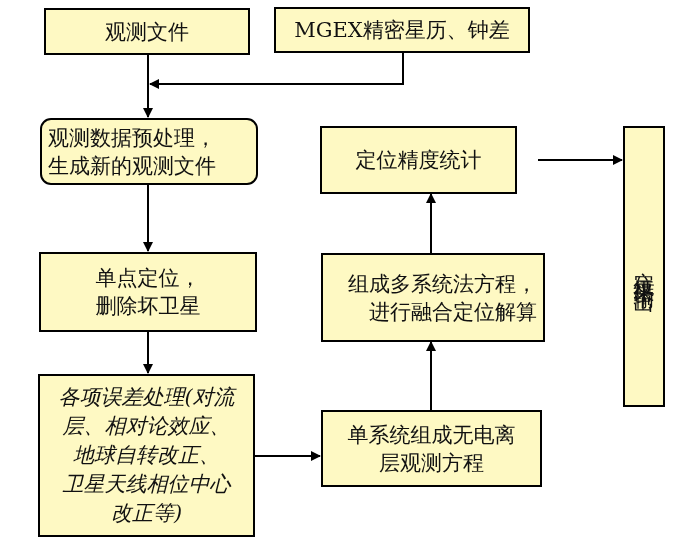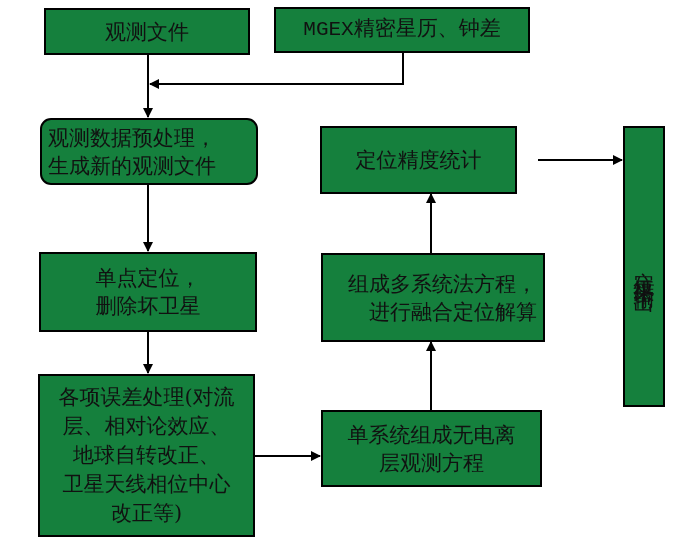--- a/index.html
+++ b/index.html
@@ -1,18 +1,18 @@
 <!DOCTYPE html>
 <html><head>
 <meta charset="utf-8">
 <style>
   html, body { margin: 0; padding: 0; background: #ffffff; }
   body { width: 700px; height: 547px; position: relative; overflow: hidden;
          font-family: "DejaVu Serif", "Liberation Serif", serif; color: #111; }
-  .box { position: absolute; border: 2px solid #000; box-sizing: border-box; background: #15803d;
+  .box { position: absolute; border: 2px solid #000; box-sizing: border-box; background: #fef9c3;
          display: flex; align-items: center; justify-content: center; text-align: center;
          font-size: 21px; line-height: 28px; }
   .box .txt { white-space: pre-line; }
   .vbox .txt { writing-mode: vertical-rl; text-orientation: upright; letter-spacing: 4px; line-height: 22px; }
   svg.wires { position: absolute; left: 0; top: 0; }
 </style>
 </head>
 <body>
 
 <svg class="wires" width="700" height="547">
@@ -30,35 +30,35 @@
     <line x1="431" y1="410" x2="431" y2="342" marker-end="url(#ah)"></line>
     <line x1="431" y1="253" x2="431" y2="194" marker-end="url(#ah)"></line>
     <line x1="538" y1="160" x2="622" y2="160" marker-end="url(#ah)"></line>
   </g>
 </svg>
 
 <div class="box" style="left:44px;top:8px;width:206px;height:47px;">
   <span class="txt">观测文件</span>
 </div>
 
-<div class="box" style="left:274px;top:7px;width:256px;height:46px;font-family:Liberation Mono, monospace;">
+<div class="box" style="left:274px;top:7px;width:256px;height:46px;">
   <span class="txt">MGEX精密星历、钟差</span>
 </div>
 
 <div class="box" style="left:40px;top:118px;width:218px;height:67px;text-align:left;justify-content:flex-start;padding-left:6px;border-radius:11px;">
   <span class="txt">观测数据预处理，
 生成新的观测文件</span>
 </div>
 
 <div class="box" style="left:39px;top:252px;width:218px;height:80px;">
   <span class="txt">单点定位，
 删除坏卫星</span>
 </div>
 
-<div class="box" style="left:38px;top:374px;width:217px;height:163px;line-height:29px;">
+<div class="box" style="left:38px;top:374px;width:217px;height:163px;line-height:29px;font-style:italic;">
   <span class="txt">各项误差处理(对流
 层、相对论效应、
 地球自转改正、
 卫星天线相位中心
 改正等)</span>
 </div>
 
 <div class="box" style="left:321px;top:410px;width:221px;height:77px;">
   <span class="txt">单系统组成无电离
 层观测方程</span>

